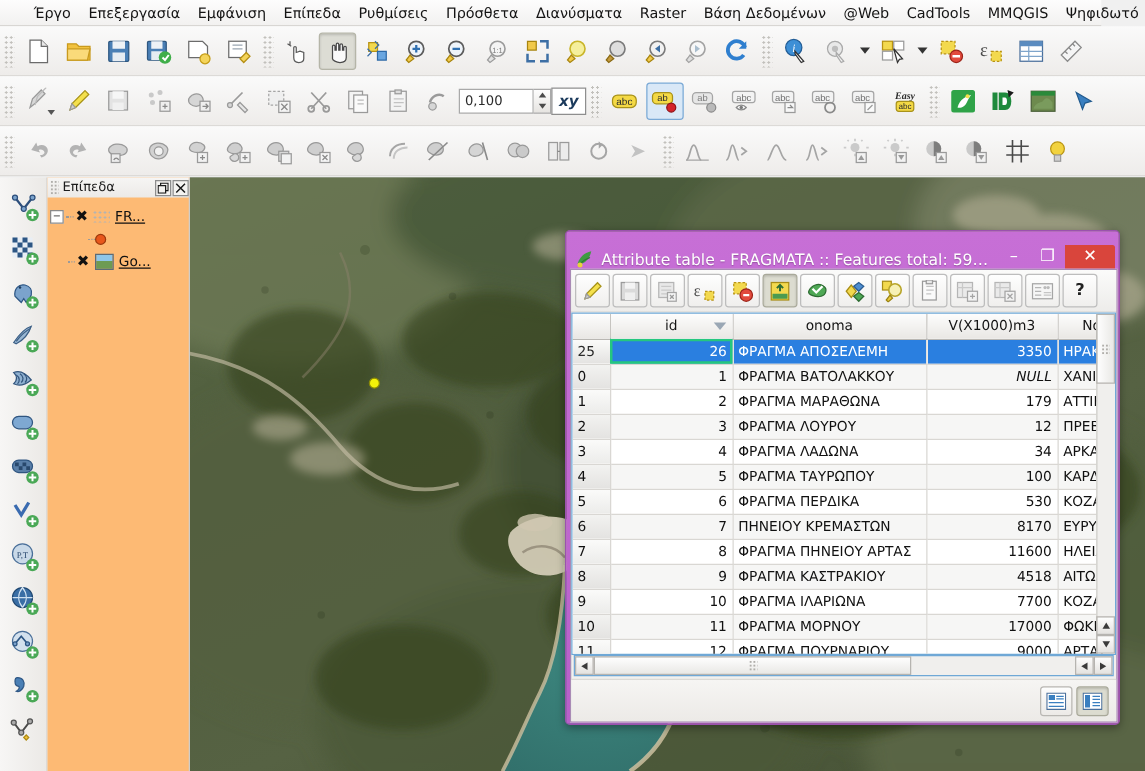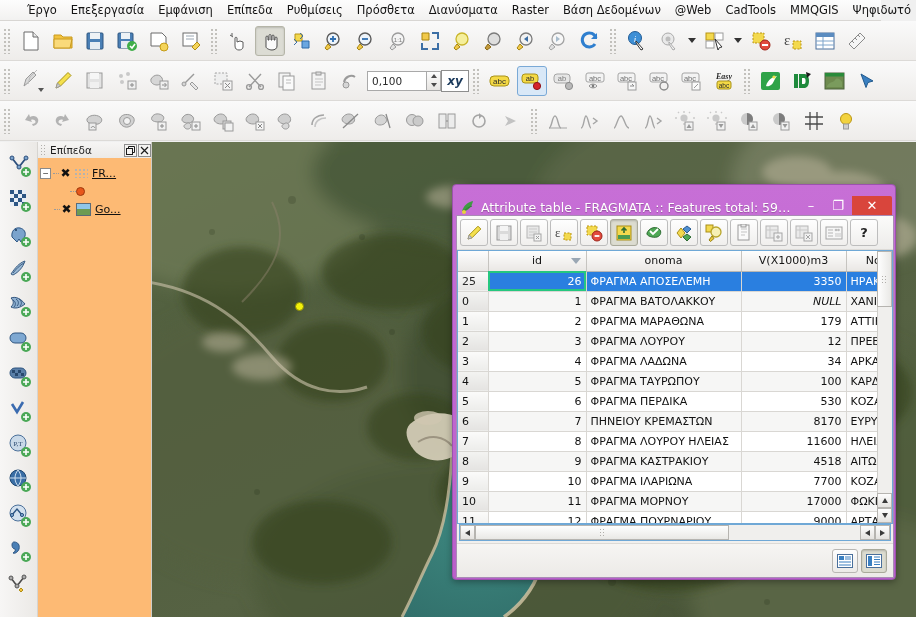--- a/index.html
+++ b/index.html
@@ -1300,21 +1300,21 @@
             <tr class="alt">
               <td class="rowhdr">6</td>
               <td class="num">7</td>
               <td>ΠΗΝΕΙΟΥ ΚΡΕΜΑΣΤΩΝ</td>
               <td class="num">8170</td>
               <td>ΕΥΡΥΤΑΝΙΑ</td>
             </tr>
             <tr>
               <td class="rowhdr">7</td>
               <td class="num">8</td>
-              <td>ΦΡΑΓΜΑ ΛΟΥΡΟΥ ΗΛΕΙΑΣ</td>
+              <td>ΦΡΑΓΜΑ ΠΗΝΕΙΟΥ ΑΡΤΑΣ</td>
               <td class="num">11600</td>
               <td>ΗΛΕΙΑΣ</td>
             </tr>
             <tr class="alt">
               <td class="rowhdr">8</td>
               <td class="num">9</td>
               <td>ΦΡΑΓΜΑ ΚΑΣΤΡΑΚΙΟΥ</td>
               <td class="num">4518</td>
               <td>ΑΙΤΩΛΟΑΚ</td>
             </tr>

